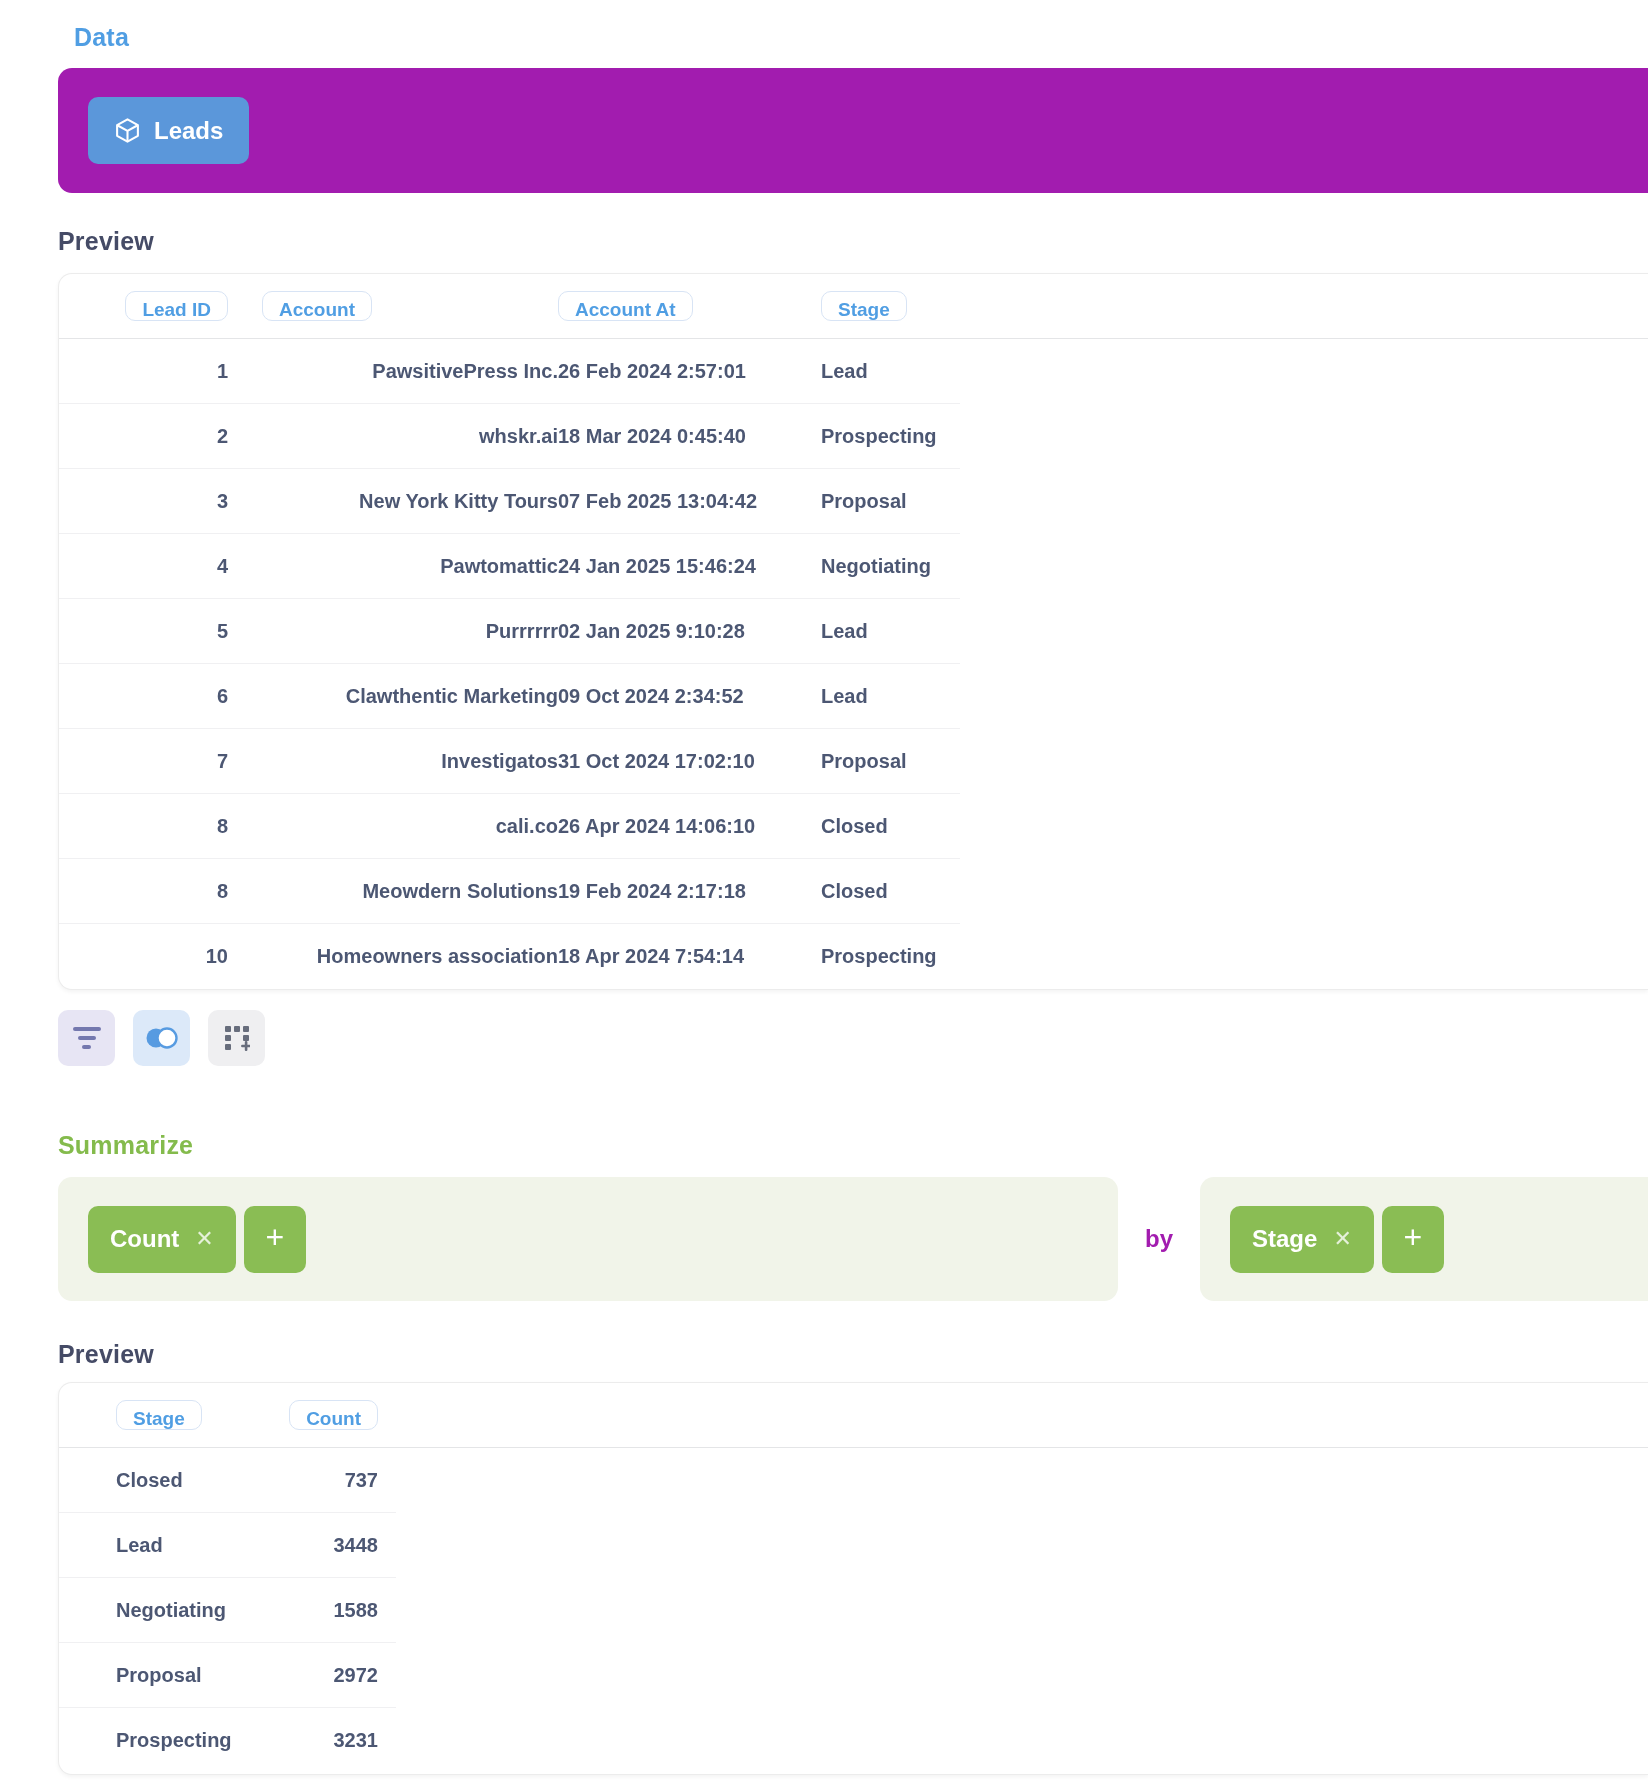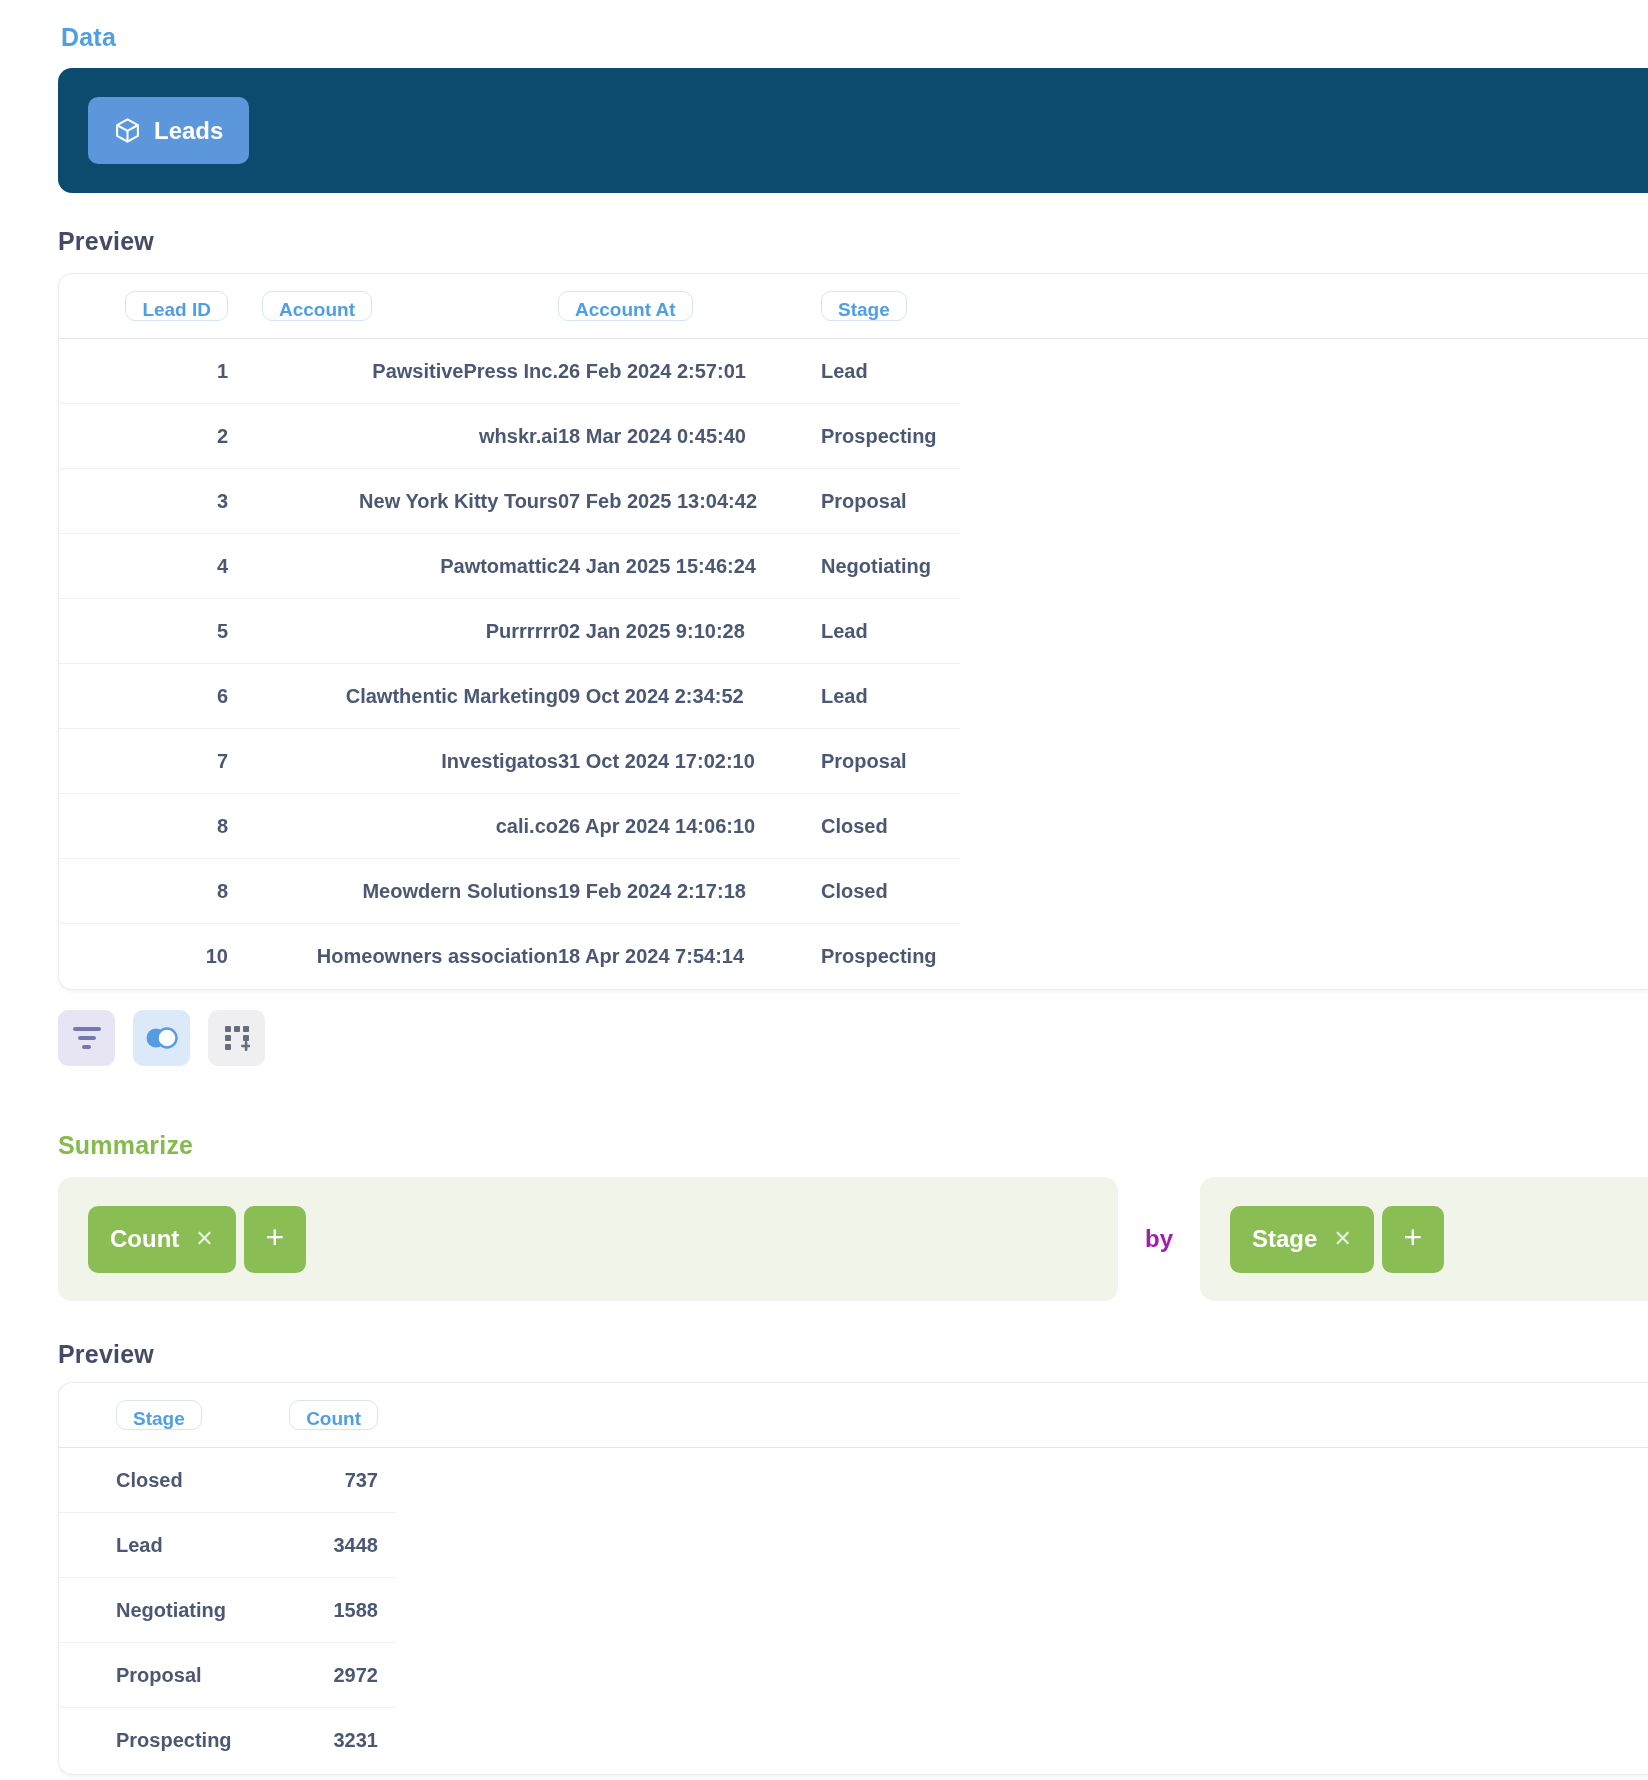--- a/index.html
+++ b/index.html
@@ -1,27 +1,27 @@
 <!DOCTYPE html>
 <html><head>
 <meta charset="utf-8">
 <style>
   * { margin:0; padding:0; box-sizing:border-box; }
   html,body { width:1648px; height:1780px; background:#fff; overflow:hidden;
     font-family:"Liberation Sans","DejaVu Sans",sans-serif; }
   .page { padding-left:58px; width:1648px; }
 
   .section-heading { font-size:25px; font-weight:700; letter-spacing:.2px; }
-  .h-blue  { color:#509ee3; margin:23px 3px 16px; }
+  .h-blue  { color:#509ee3; margin:23px 16px 16px; }
   .h-dark  { color:#454b66; margin:34px 0 17px; }
   .h-green { color:#84bb4c; margin:65px 0 17px; }
   .h-dark2 { color:#454b66; margin:39px 0 13px; }
 
   
-  .data-panel { width:1590px; height:125px; background:#0c4a6e;
+  .data-panel { width:1590px; height:125px; background:#a21caf;
     border-radius:14px 0 0 14px; display:flex; align-items:center; padding-left:30px; }
   .leads-btn { height:67px; padding:0 26px; background:#5b97da; color:#fff;
     border:none; border-radius:10px; font-size:24px; font-weight:700;
     display:inline-flex; align-items:center; gap:13px; cursor:pointer;
     font-family:inherit; }
 
   
   .card { width:1590px; background:#fff; border:1px solid #ececec; border-right:none;
     border-radius:14px 0 0 14px; box-shadow:0 2px 4px rgba(0,0,0,.05); overflow:hidden; }
 

